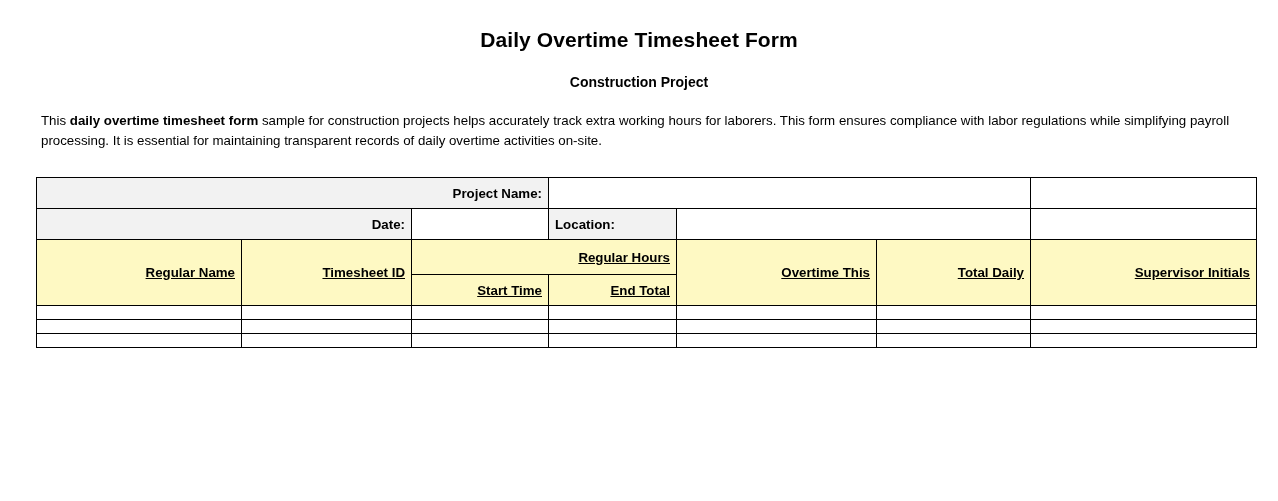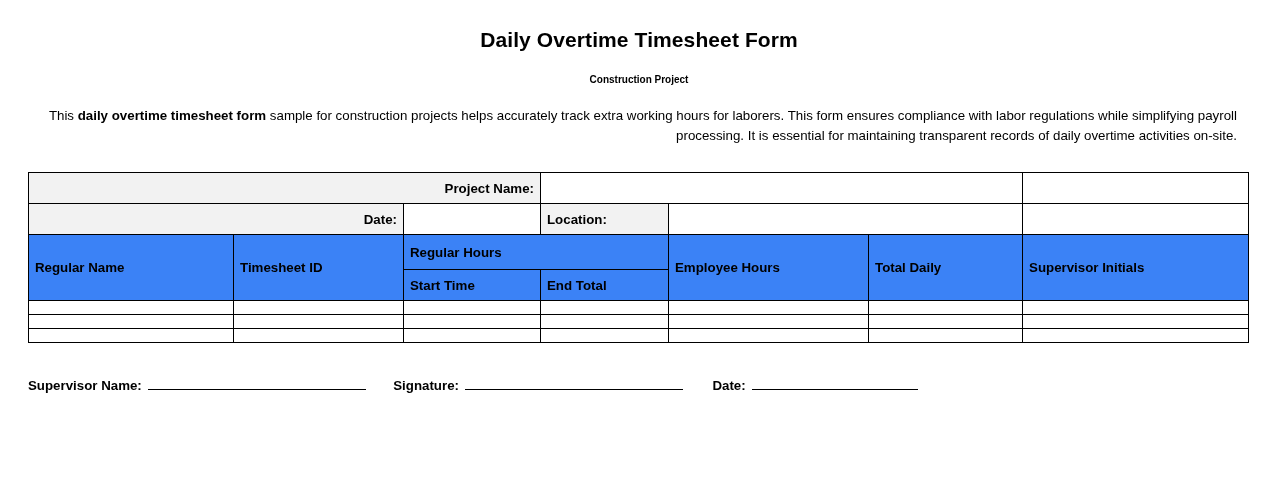--- a/index.html
+++ b/index.html
@@ -29,39 +29,39 @@
     padding-top: 28px;
     text-align: center;
     font-size: 21px;
     font-weight: bold;
     letter-spacing: 0.1px;
   }
   .doc-subtitle {
     margin: 0;
     padding-top: 22px;
     text-align: center;
-    font-size: 10px;
+    font-size: 14px;
     font-weight: bold;
   }
 
   
   .intro {
     margin: 0 auto;
     padding-top: 21px;
     width: 1196px;
-    text-align: right;
+    text-align: left;
     font-size: 13.3px;
     line-height: 20px;
   }
   .intro b { font-weight: bold; }
 
   
   .table-wrap {
     padding-top: 26px;
-    padding-left: 28px;
+    padding-left: 36px;
   }
   table.form-table {
     border-collapse: collapse;
     table-layout: fixed;
     width: 1220px;
     font-size: 13.3px;
   }
   table.form-table td {
     border: 1px solid #000000;
     padding: 0 6px;
@@ -72,23 +72,24 @@
   td.label-right {
     text-align: right;
     font-weight: bold;
     padding-right: 16px;
   }
   td.label-center {
     text-align: left;
     font-weight: bold;
   }
   td.head {
-    background: #3b82f6;
-    text-align: left;
-    font-weight: bold;
+    background: #fef9c3;
+    text-align: right;
+    font-weight: bold;
+    text-decoration: underline;
   }
   td.blank-out {
     border: none;
     background: transparent;
   }
   tr.top-row td { height: 30px; }
   tr.head-row-a td { height: 34px; }
   tr.head-row-b td { height: 30px; }
   tr.data-row td { height: 13px; padding: 0; }
 
@@ -152,21 +153,21 @@
           <td></td>
           <td class="shade label-center">Location:</td>
           <td colspan="2"></td>
           <td class="blank-out"></td>
         </tr>
 
         <tr class="head-row-a">
           <td class="head" rowspan="2">Regular Name</td>
           <td class="head" rowspan="2">Timesheet ID</td>
           <td class="head" colspan="2">Regular Hours</td>
-          <td class="head" rowspan="2">Employee Hours</td>
+          <td class="head" rowspan="2">Overtime This</td>
           <td class="head" rowspan="2">Total Daily</td>
           <td class="head" rowspan="2">Supervisor Initials</td>
         </tr>
 
         <tr class="head-row-b">
           <td class="head">Start Time</td>
           <td class="head">End Total</td>
         </tr>
 
         <tr class="data-row">
@@ -196,33 +197,14 @@
           <td></td>
           <td></td>
           <td></td>
           <td></td>
         </tr>
 
       </tbody>
     </table>
   </div>
 
-  <div class="sig-row">
-
-    <span class="sig-item">
-      <span class="sig-label">Supervisor Name:</span><span class="sig-line w-long"></span>
-    </span>
-
-    <span class="sig-gap-a"></span>
-
-    <span class="sig-item">
-      <span class="sig-label">Signature:</span><span class="sig-line w-mid"></span>
-    </span>
-
-    <span class="sig-gap-b"></span>
-
-    <span class="sig-item">
-      <span class="sig-label">Date:</span><span class="sig-line w-short"></span>
-    </span>
-
-  </div>
 
 </div>
 
 </body></html>

